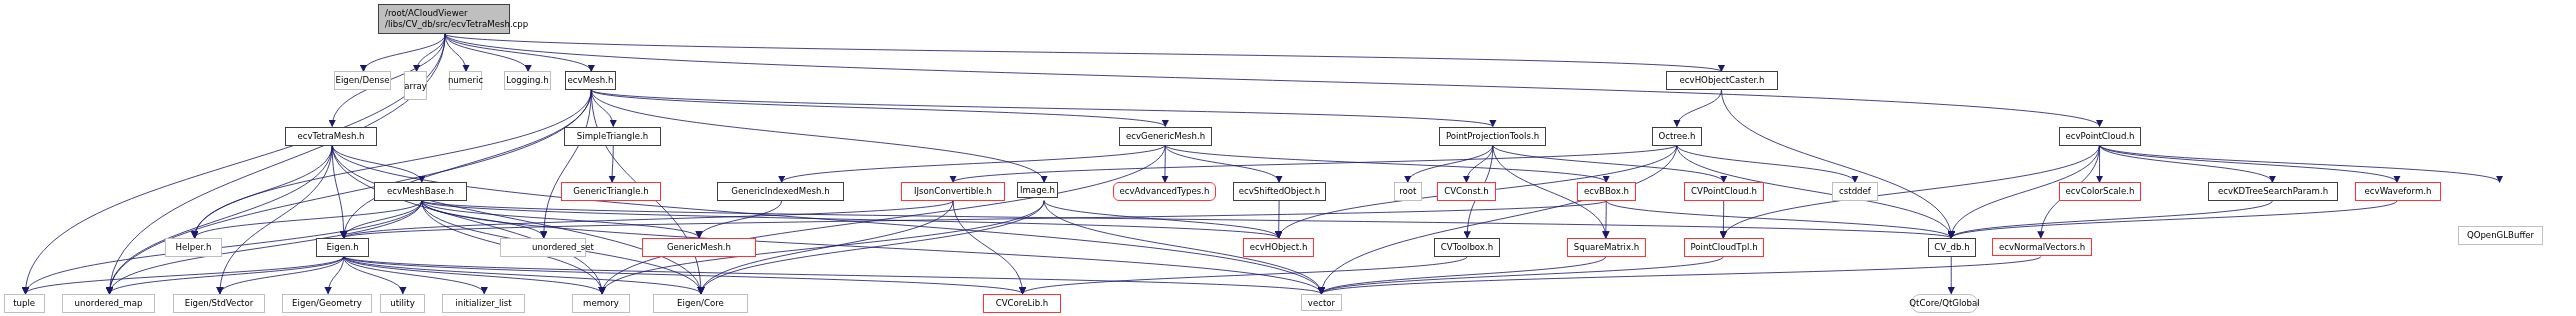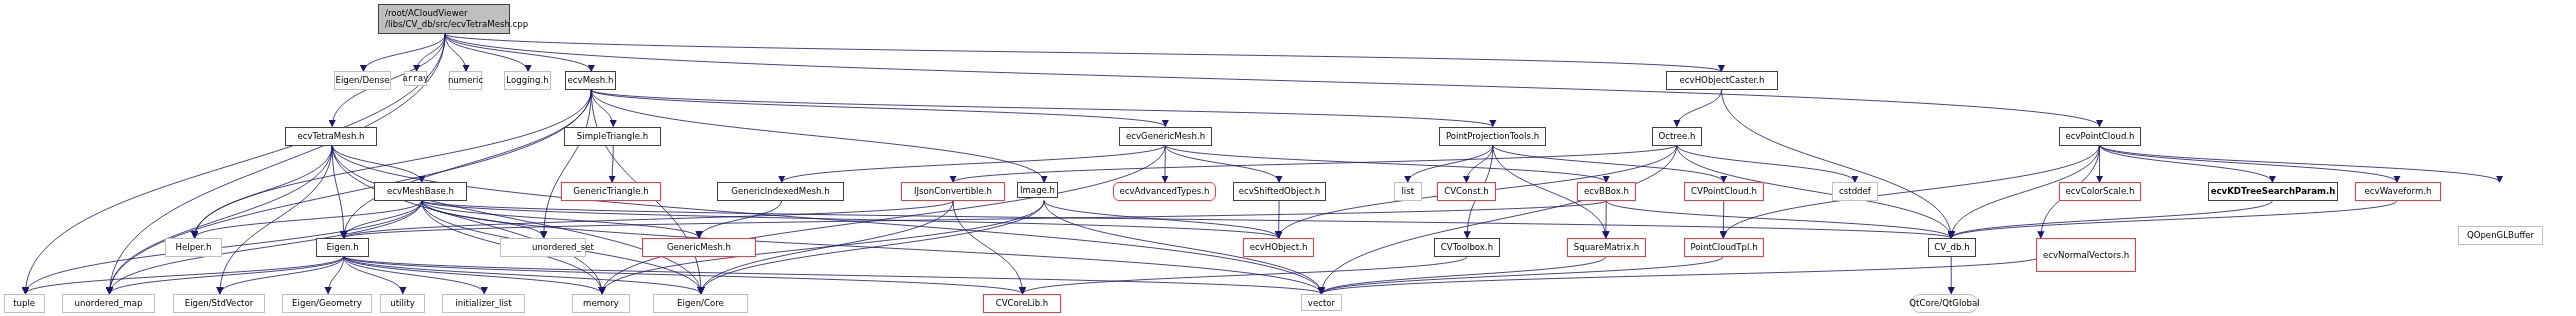--- a/index.html
+++ b/index.html
@@ -116,57 +116,57 @@
       <path d="M2622.5,345 C2622.5,370 2622.5,370 2622.5,395" fill="none" stroke="#191970" stroke-width="1.1" marker-end="url(#arrow)"></path>
     </g>
 </svg>
 
 <div id="nodes-layer">
   <div class="node root" id="n-root" style="left: 378px; top: 3.7px; width: 132px; height: 30.5px;">
     <span>/root/ACloudViewer</span>
     <span>/libs/CV_db/src/ecvTetraMesh.cpp</span>
   </div>
 <div class="node ext" id="n-eigen_dense" style="left: 334px; top: 71px; width: 57px; height: 18.6px;">Eigen/Dense</div>
-    <div class="node ext" id="n-array" style="left: 404px; top: 71px; width: 23px; height: 15px; font-family: Liberation Mono, monospace;">array</div>
+    <div class="node ext" id="n-array" style="left: 404px; top: 71px; width: 23px; height: 29px;">array</div>
     <div class="node ext" id="n-numeric" style="left: 449px; top: 71px; width: 33px; height: 18.6px;">numeric</div>
     <div class="node ext" id="n-logging" style="left: 504px; top: 71px; width: 47px; height: 18.6px;">Logging.h</div>
     <div class="node doc" id="n-ecvmesh" style="left: 565px; top: 71px; width: 51px; height: 18.6px;">ecvMesh.h</div>
     <div class="node doc" id="n-hobjectcaster" style="left: 1666px; top: 71px; width: 112px; height: 18.6px;">ecvHObjectCaster.h</div>
     <div class="node doc" id="n-tetramesh" style="left: 285px; top: 127px; width: 92px; height: 18.6px;">ecvTetraMesh.h</div>
     <div class="node doc" id="n-simpletriangle" style="left: 564px; top: 127px; width: 97px; height: 18.6px;">SimpleTriangle.h</div>
     <div class="node doc" id="n-genericmesh_ecv" style="left: 1119px; top: 127px; width: 93px; height: 18.6px;">ecvGenericMesh.h</div>
     <div class="node doc" id="n-pointprojection" style="left: 1439px; top: 127px; width: 107px; height: 18.6px;">PointProjectionTools.h</div>
     <div class="node doc" id="n-octree" style="left: 1652px; top: 127px; width: 50px; height: 18.6px;">Octree.h</div>
     <div class="node doc" id="n-pointcloud" style="left: 2059px; top: 127px; width: 82px; height: 18.6px;">ecvPointCloud.h</div>
     <div class="node doc" id="n-meshbase" style="left: 374px; top: 182px; width: 93px; height: 18.6px;">ecvMeshBase.h</div>
     <div class="node red" id="n-generictriangle" style="left: 561px; top: 182px; width: 100px; height: 18.6px;">GenericTriangle.h</div>
     <div class="node doc" id="n-genericindexedmesh" style="left: 717px; top: 182px; width: 127px; height: 18.6px;">GenericIndexedMesh.h</div>
     <div class="node red" id="n-ijson" style="left: 901px; top: 182px; width: 104px; height: 18.6px;">IJsonConvertible.h</div>
     <div class="node doc" id="n-image" style="left: 1017px; top: 182px; width: 41px; height: 16px;">Image.h</div>
     <div class="node red" id="n-advancedtypes" style="left: 1113px; top: 182px; width: 103px; height: 18.6px; border-radius: 6px;">ecvAdvancedTypes.h</div>
     <div class="node doc" id="n-shiftedobject" style="left: 1233px; top: 182px; width: 93px; height: 18.6px;">ecvShiftedObject.h</div>
-    <div class="node ext" id="n-list" style="left: 1394px; top: 182px; width: 27.5px; height: 18.6px;">list</div>
+    <div class="node ext" id="n-list" style="left: 1394px; top: 182px; width: 27.5px; height: 18.6px;">root</div>
     <div class="node red" id="n-cvconst" style="left: 1437px; top: 182px; width: 59px; height: 18.6px;">CVConst.h</div>
     <div class="node red" id="n-bbox" style="left: 1577px; top: 182px; width: 59px; height: 18.6px;">ecvBBox.h</div>
     <div class="node red" id="n-cvpointcloud" style="left: 1684px; top: 182px; width: 80px; height: 18.6px;">CVPointCloud.h</div>
     <div class="node ext" id="n-cstddef" style="left: 1832px; top: 182px; width: 46px; height: 18.6px;">cstddef</div>
     <div class="node red" id="n-colorscale" style="left: 2059px; top: 182px; width: 82px; height: 18.6px;">ecvColorScale.h</div>
-    <div class="node doc" id="n-kdtree" style="left: 2208px; top: 182px; width: 130px; height: 18.6px; font-weight: bold;">ecvKDTreeSearchParam.h</div>
+    <div class="node doc" id="n-kdtree" style="left: 2208px; top: 182px; width: 130px; height: 18.6px;">ecvKDTreeSearchParam.h</div>
     <div class="node red" id="n-waveform" style="left: 2355px; top: 182px; width: 86px; height: 18.6px;">ecvWaveform.h</div>
     <div class="node ext" id="n-qopenglbuffer" style="left: 2458px; top: 182px; width: 85px; height: 18.6px; margin-top: 44px;">QOpenGLBuffer</div>
     <div class="node ext" id="n-helper" style="left: 165px; top: 238px; width: 57px; height: 18.6px;">Helper.h</div>
     <div class="node doc" id="n-eigen_h" style="left: 316px; top: 238px; width: 53px; height: 18.6px;">Eigen.h</div>
     <div class="node ext" id="n-unordered_set" style="left: 500px; top: 238px; width: 86px; height: 18.6px; padding-left: 40px;">unordered_set</div>
     <div class="node red" id="n-genericmesh" style="left: 642px; top: 238px; width: 114px; height: 18.6px;">GenericMesh.h</div>
     <div class="node red" id="n-hobject" style="left: 1243px; top: 238px; width: 71px; height: 18.6px;">ecvHObject.h</div>
     <div class="node doc" id="n-cvtoolbox" style="left: 1434px; top: 238px; width: 66px; height: 18.6px;">CVToolbox.h</div>
     <div class="node red" id="n-squarematrix" style="left: 1567px; top: 238px; width: 79px; height: 18.6px;">SquareMatrix.h</div>
     <div class="node red" id="n-pointcloudtpl" style="left: 1684px; top: 238px; width: 80px; height: 18.6px;">PointCloudTpl.h</div>
     <div class="node doc" id="n-cvdb" style="left: 1928px; top: 238px; width: 48px; height: 18.6px;">CV_db.h</div>
-    <div class="node red" id="n-normalvectors" style="left: 1992px; top: 238px; width: 100px; height: 34px; margin-left: 44px;">ecvNormalVectors.h</div>
+    <div class="node red" id="n-normalvectors" style="left: 1992px; top: 238px; width: 100px; height: 18px;">ecvNormalVectors.h</div>
     <div class="node ext" id="n-tuple" style="left: 3.7px; top: 294px; width: 41px; height: 18.6px;">tuple</div>
     <div class="node ext" id="n-unordered_map" style="left: 62px; top: 294px; width: 93px; height: 18.6px;">unordered_map</div>
     <div class="node ext" id="n-eigen_stdvector" style="left: 173px; top: 294px; width: 92px; height: 18.6px;">Eigen/StdVector</div>
     <div class="node ext" id="n-eigen_geometry" style="left: 282px; top: 294px; width: 90px; height: 18.6px;">Eigen/Geometry</div>
     <div class="node ext" id="n-utility" style="left: 380px; top: 294px; width: 45px; height: 18.6px;">utility</div>
     <div class="node ext" id="n-initializer_list" style="left: 442px; top: 294px; width: 83px; height: 18.6px;">initializer_list</div>
     <div class="node ext" id="n-memory" style="left: 572px; top: 294px; width: 58px; height: 18.6px;">memory</div>
     <div class="node ext" id="n-eigen_core" style="left: 653px; top: 294px; width: 95px; height: 18.6px;">Eigen/Core</div>
     <div class="node red" id="n-cvcorelib" style="left: 983px; top: 294px; width: 78px; height: 18.6px;">CVCoreLib.h</div>
     <div class="node ext" id="n-vector" style="left: 1301px; top: 294px; width: 41px; height: 17px;">vector</div>

